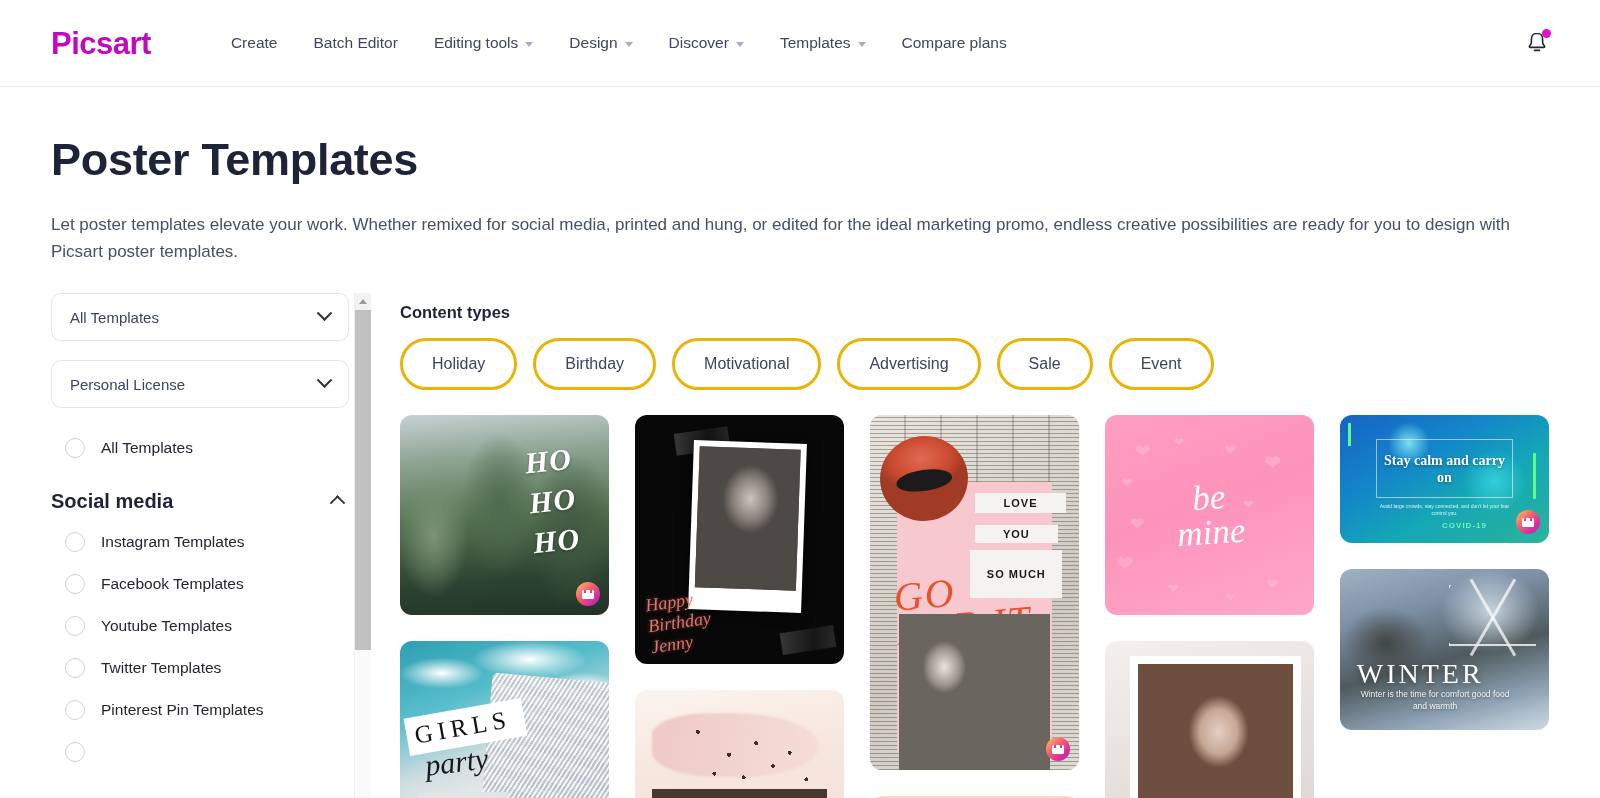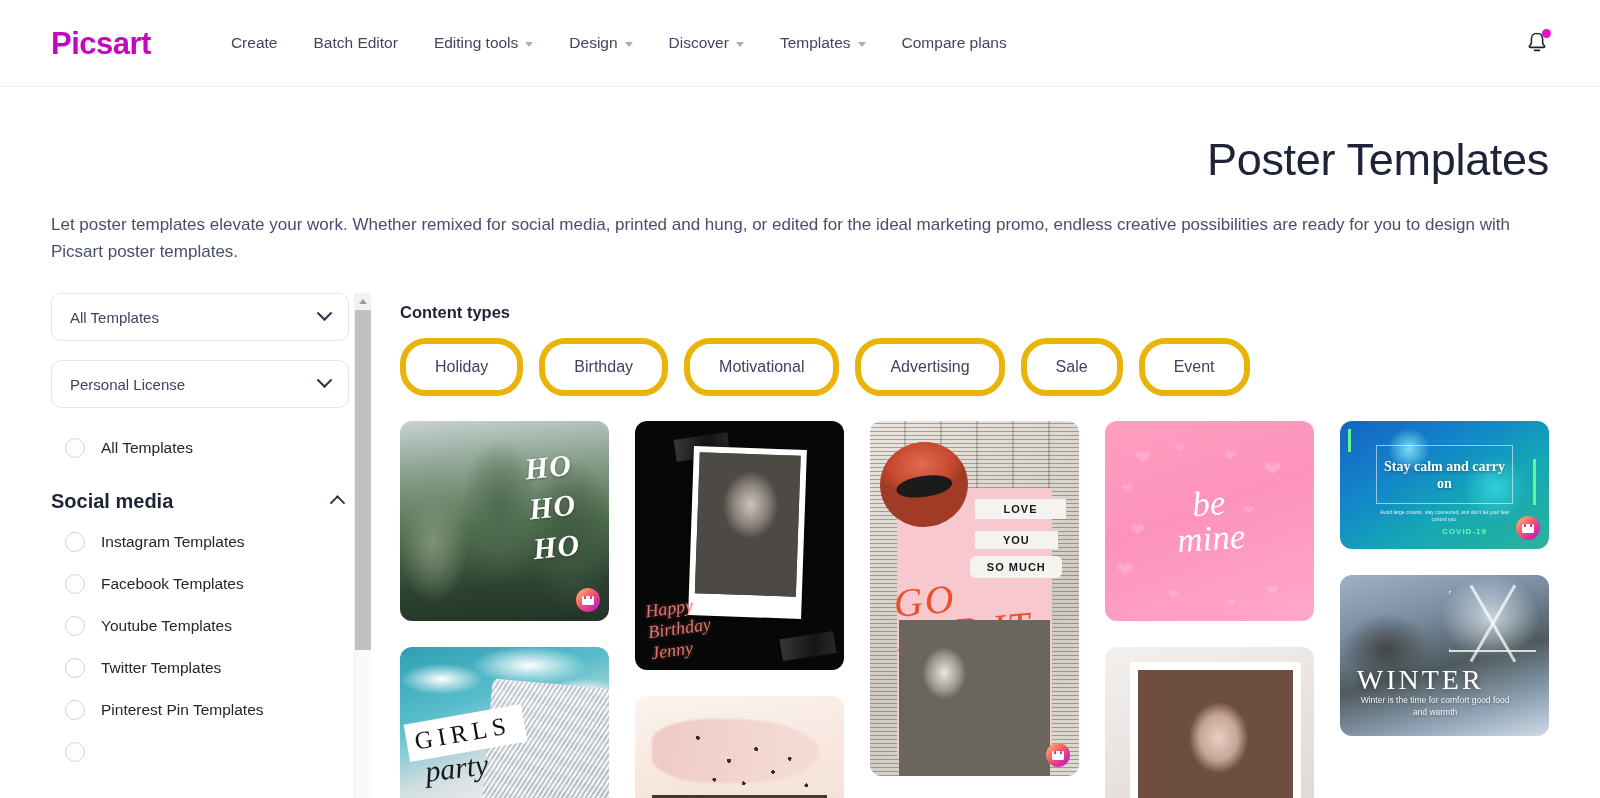--- a/index.html
+++ b/index.html
@@ -75,25 +75,24 @@
     padding: 13px 22px;
     cursor: pointer;
     white-space: nowrap;
     font-family: "Liberation Sans", sans-serif;
   }
 
   
   .page { padding: 0 51px; }
   .page-title {
     font-size: 45px;
-    font-weight: 400;
+    font-weight: 700;
     color: #1f2338;
     margin: 47px 0 0 0;
     letter-spacing: -0.3px;
-    text-align: right;
   }
   .page-desc {
     font-size: 17px;
     line-height: 27px;
     color: #484f6d;
     max-width: 1475px;
     margin: 25px 0 0 0;
   }
 
   
@@ -194,21 +193,21 @@
     overflow: hidden;
   }
   .section-label {
     font-size: 16.5px;
     font-weight: 700;
     color: #1f2338;
     margin: 10px 0 16px 0;
   }
   .pills { display: flex; gap: 16px; margin-bottom: 25px; }
   .pill {
-    border: 6px solid #eab308;
+    border: 3px solid #eab308;
     border-radius: 26px;
     padding: 14px 29px;
     font-size: 16px;
     color: #3d4360;
     cursor: pointer;
     background: #fff;
     white-space: nowrap;
   }
 
   .masonry {
@@ -401,21 +400,21 @@
   .lips::after{
     content:"";position:absolute;left:18%;top:40%;width:64%;height:24%;
     background:#1b1b1b;border-radius:50%;
   }
   .lovebox {
     position:absolute;background:#f4f3ef;color:#18181a;
     font-weight:700;text-align:center;
   }
   .lb1{right:6%;top:22%;width:44%;padding:4px 0;font-size:11px;letter-spacing:1px;}
   .lb2{right:10%;top:31%;width:40%;padding:3px 0;font-size:11px;letter-spacing:1px;}
-  .lb3{right:8%;top:38%;width:44%;padding:5px 0;font-size:11px;letter-spacing:1px;border-radius:6px;}
+  .lb3{right:8%;top:38%;width:44%;padding:18px 0;font-size:11px;letter-spacing:1px;}
   .goforit {
     position:absolute;left:12%;top:45%;
     color:#e8512c;font-family:"Liberation Serif",serif;
     font-size:40px;line-height:34px;font-style:italic;
     transform:rotate(-5deg);letter-spacing:2px;
   }
   .spagirls {
     position:absolute;left:14%;bottom:0;width:72%;height:44%;
     background:
       radial-gradient(ellipse 22px 26px at 30% 34%, #e9e5e0 0%, #9a948c 70%, #6a655f 100%),

